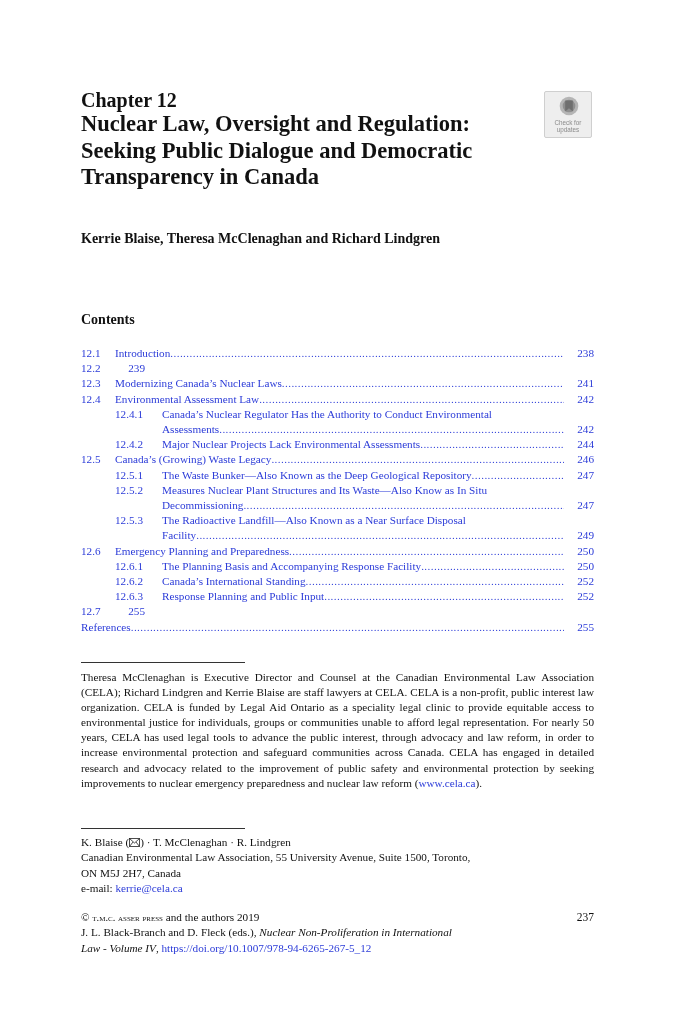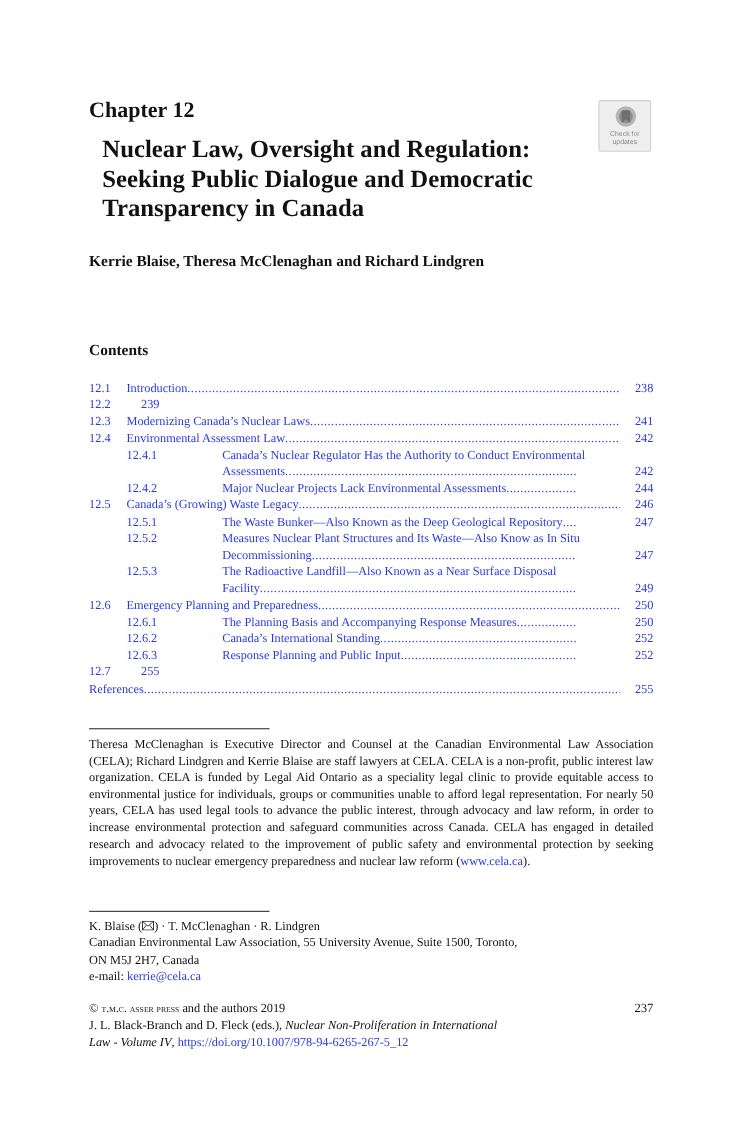--- a/index.html
+++ b/index.html
@@ -1,37 +1,37 @@
 <!DOCTYPE html>
 <html><head>
 <meta charset="utf-8">
 <style>
   html, body { margin: 0; padding: 0; background: #ffffff; }
   body { width: 676px; height: 1024px; position: relative; overflow: hidden;
          font-family: "Liberation Serif", "DejaVu Serif", serif; color: #111; }
   .page { position: absolute; left: 81px; top: 0; width: 513px; }
 
   .chapter-label { position: absolute; top: 89px; left: 0; font-weight: bold; font-size: 20px; line-height: 22px; }
-  .chapter-title { position: absolute; top: 111px; left: 0; width: 450px; font-weight: bold; font-size: 22.5px; line-height: 26.5px; margin: 12px; }
+  .chapter-title { position: absolute; top: 111px; left: 0; width: 450px; font-weight: bold; font-size: 22.5px; line-height: 26.5px; margin: 0; }
 
   .crossmark { position: absolute; left: 463px; top: 91px; width: 48px; height: 47px;
                background: #eeeeee; border: 1px solid #cfcfcf; border-radius: 2px; box-sizing: border-box; }
   .crossmark svg { position: absolute; left: 14px; top: 4px; }
   .crossmark .cm-text { position: absolute; left: 0; right: 0; top: 28px; text-align: center;
                         font-family: "Liberation Sans", "DejaVu Sans", sans-serif; font-size: 6.3px; line-height: 6.5px; color: #8a8a8a; }
 
   .authors { position: absolute; top: 231px; left: 0; font-weight: bold; font-size: 14px; line-height: 16px; }
 
   .contents-heading { position: absolute; top: 312px; left: 0; font-weight: bold; font-size: 14px; line-height: 16px; }
 
   .toc { position: absolute; top: 346px; left: 0; width: 513px; }
   .toc-row { position: relative; display: flex; font-size: 11.2px; line-height: 15.2px; color: #2b3bd8; }
   .toc-num { flex: 0 0 auto; }
   .lvl1 .toc-num { width: 34px; }
-  .lvl2 { padding-left: 34px; gap: 40px; }
+  .lvl2 { padding-left: 34px; }
   .lvl2 .toc-num { width: 47px; }
   .lvl0 .toc-num { width: 0; }
   .toc-text { flex: 1 1 auto; display: flex; overflow: hidden; white-space: nowrap; }
   .toc-text .t { flex: 0 0 auto; }
   .toc-text .dots { flex: 1 1 auto; overflow: hidden; white-space: nowrap; letter-spacing: 0.4px; }
   .toc-text .dots::after { content: "..................................................................................................................................................................................................................."; }
   .toc-page { flex: 0 0 auto; width: 30px; text-align: right; }
   .wrap-line { white-space: nowrap; }
 
   .sep { position: absolute; left: 0; width: 164px; height: 0; border-top: 1px solid #333; }
@@ -168,21 +168,21 @@
         <span class="toc-num">12.6</span>
         <span class="toc-text">
           <span class="t">Emergency Planning and Preparedness</span>
           <span class="dots"></span>
         </span>
         <span class="toc-page">250</span>
       </div>
       <div class="toc-row lvl2">
         <span class="toc-num">12.6.1</span>
         <span class="toc-text">
-          <span class="t">The Planning Basis and Accompanying Response Measures</span>
+          <span class="t">The Planning Basis and Accompanying Response Facility</span>
           <span class="dots"></span>
         </span>
         <span class="toc-page">250</span>
       </div>
       <div class="toc-row lvl2">
         <span class="toc-num">12.6.2</span>
         <span class="toc-text">
           <span class="t">Canada’s International Standing</span>
           <span class="dots"></span>
         </span>

